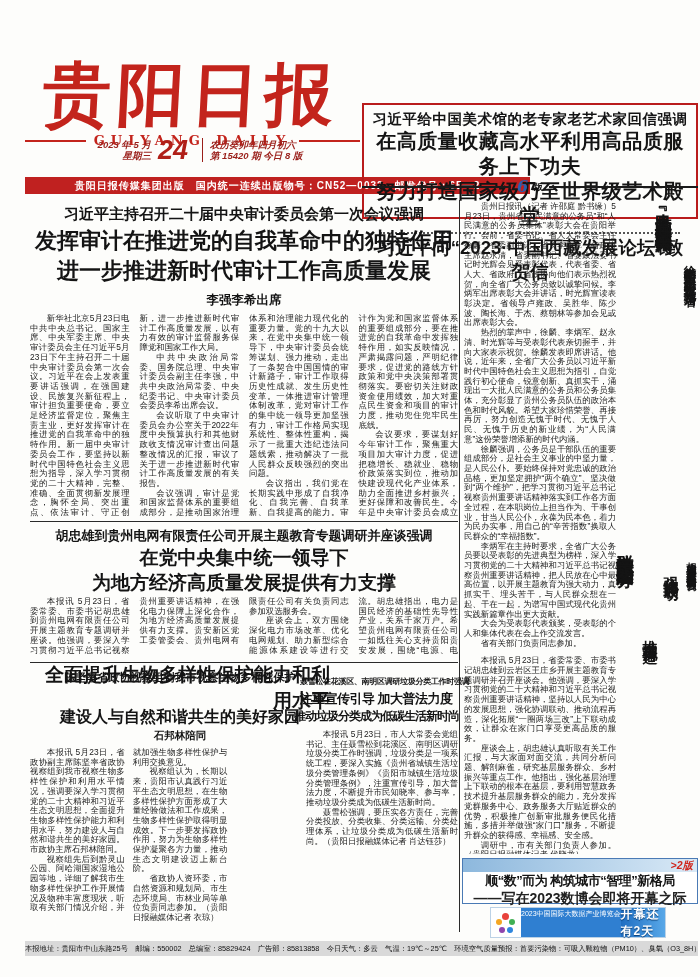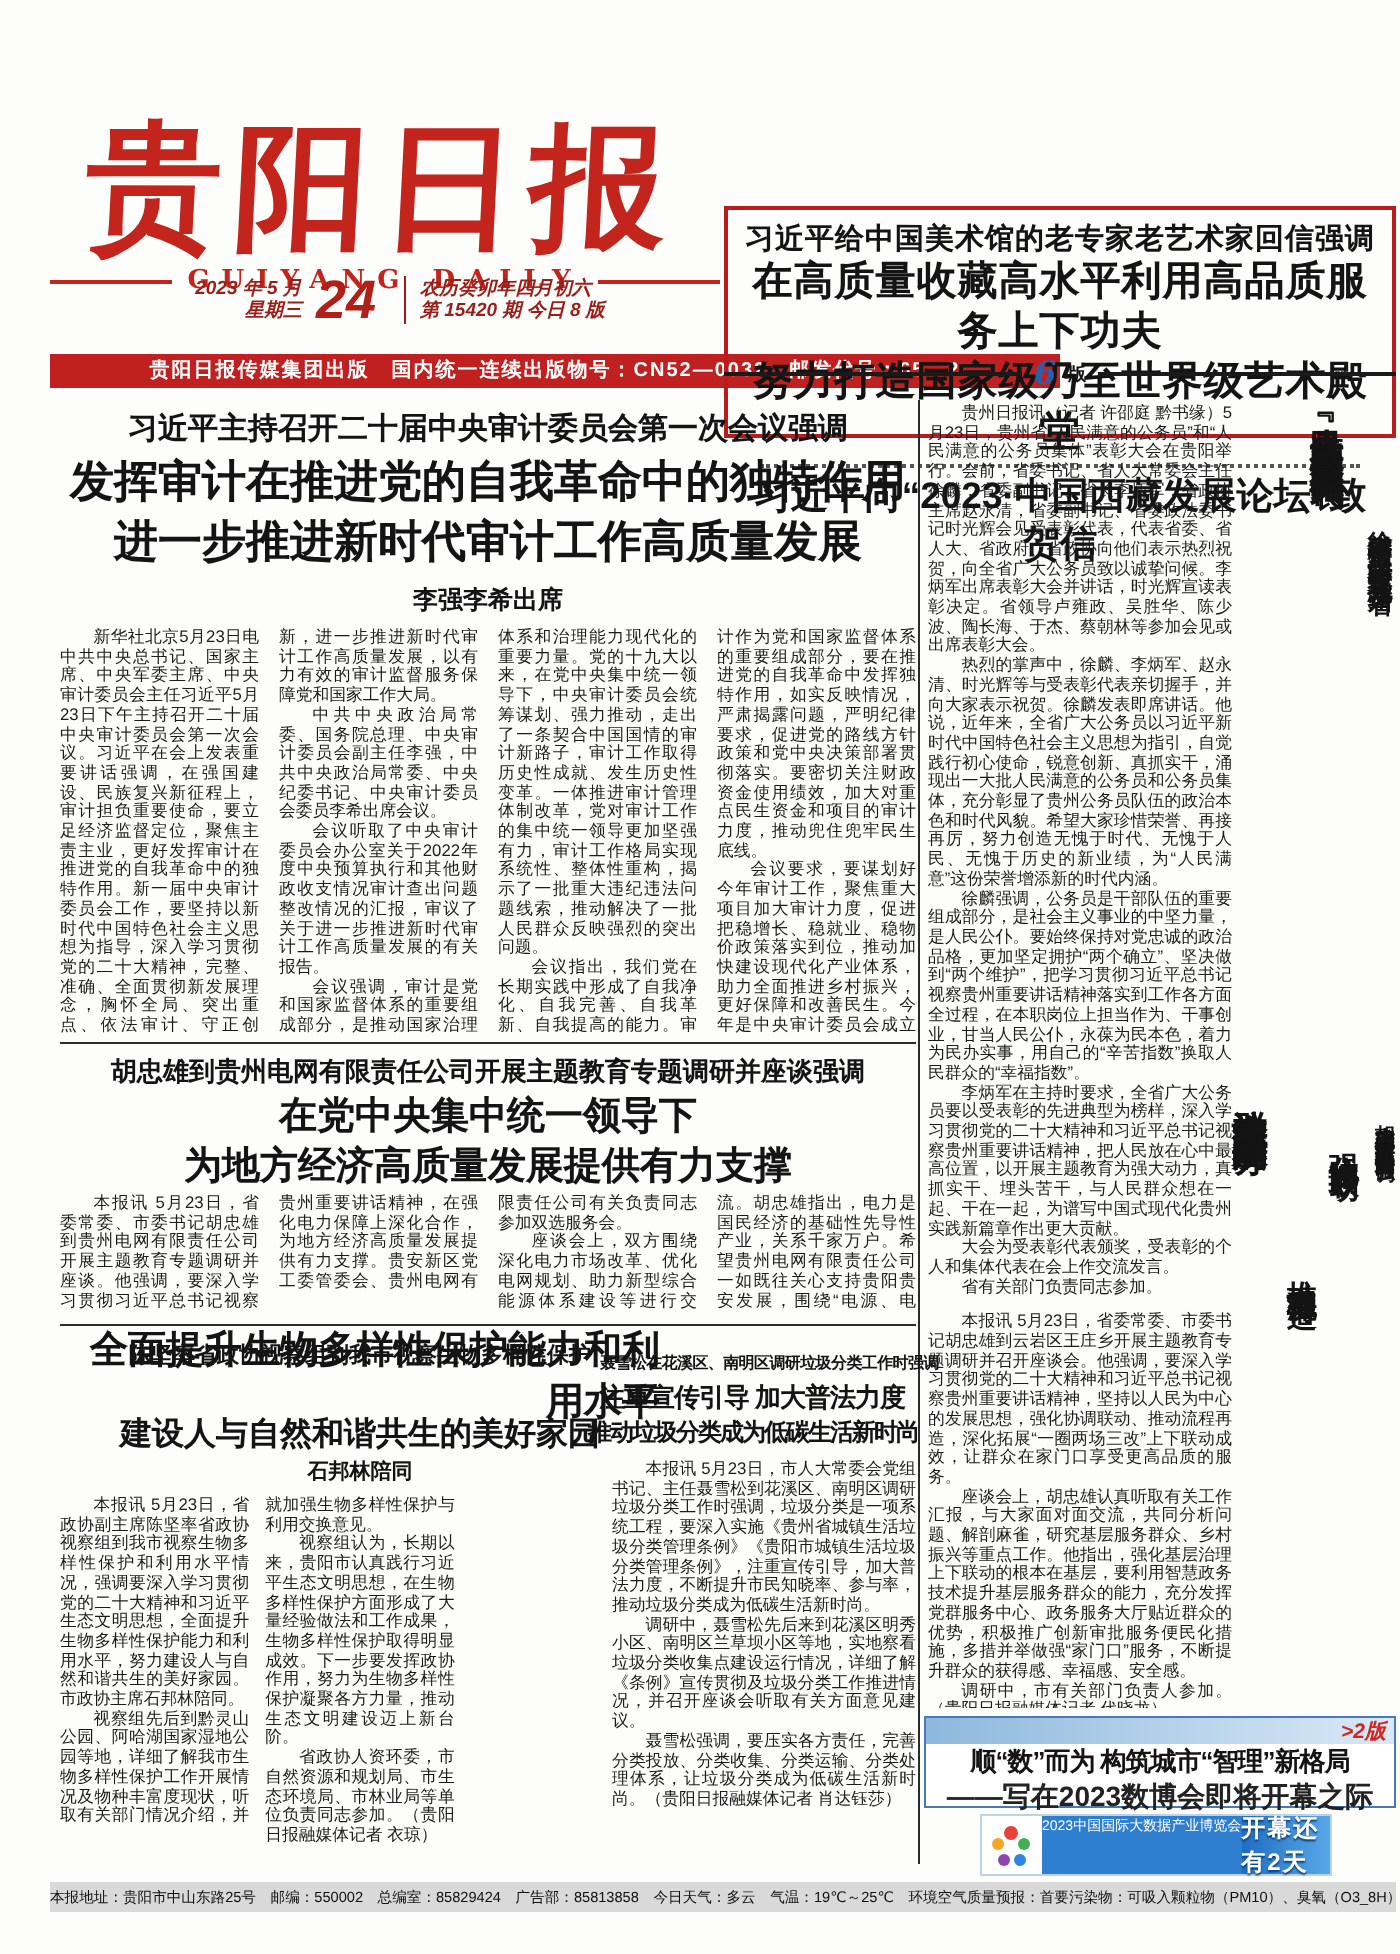--- a/index.html
+++ b/index.html
@@ -160,21 +160,20 @@
       <p class="para">视察组先后到黔灵山公园、阿哈湖国家湿地公园等地，详细了解我市生物多样性保护工作开展情况及物种丰富度现状，听取有关部门情况介绍，并就加强生物多样性保护与利用交换意见。</p>
       <p class="para">视察组认为，长期以来，贵阳市认真践行习近平生态文明思想，在生物多样性保护方面形成了大量经验做法和工作成果，生物多样性保护取得明显成效。下一步要发挥政协作用，努力为生物多样性保护凝聚各方力量，推动生态文明建设迈上新台阶。</p>
       <p class="para">省政协人资环委，市自然资源和规划局、市生态环境局、市林业局等单位负责同志参加。（贵阳日报融媒体记者 衣琼）</p>
     </div>
 
   <div class="abs bm-kicker">聂雪松在花溪区、南明区调研垃圾分类工作时强调</div>
   <div class="abs bm-t1">注重宣传引导  加大普法力度</div>
   <div class="abs bm-t2">推动垃圾分类成为低碳生活新时尚</div>
   <div class="abs bm-body">
       <p class="para">本报讯  5月23日，市人大常委会党组书记、主任聂雪松到花溪区、南明区调研垃圾分类工作时强调，垃圾分类是一项系统工程，要深入实施《贵州省城镇生活垃圾分类管理条例》《贵阳市城镇生活垃圾分类管理条例》，注重宣传引导，加大普法力度，不断提升市民知晓率、参与率，推动垃圾分类成为低碳生活新时尚。</p>
-      <p class="para">调研中，聂雪松先后来到花溪区明秀小区、南明区兰草坝小区等地，实地察看垃圾分类收集点建设运行情况，详细了解《条例》宣传贯彻及垃圾分类工作推进情况，并召开座谈会听取有关方面意见建议。</p>
       <p class="para">聂雪松强调，要压实各方责任，完善分类投放、分类收集、分类运输、分类处理体系，让垃圾分类成为低碳生活新时尚。（贵阳日报融媒体记者 肖达钰莎）</p>
     </div>
 
   <div class="abs right-col">
     <div>
         <p class="para">贵州日报讯（记者 许邵庭 黔书缘）5月23日，贵州省“人民满意的公务员”和“人民满意的公务员集体”表彰大会在贵阳举行。会前，省委书记、省人大常委会主任徐麟，省委副书记、省长李炳军，省政协主席赵永清，省委副书记、省委政法委书记时光辉会见受表彰代表，代表省委、省人大、省政府、省政协向他们表示热烈祝贺，向全省广大公务员致以诚挚问候。李炳军出席表彰大会并讲话，时光辉宣读表彰决定。省领导卢雍政、吴胜华、陈少波、陶长海、于杰、蔡朝林等参加会见或出席表彰大会。</p>
         <p class="para">热烈的掌声中，徐麟、李炳军、赵永清、时光辉等与受表彰代表亲切握手，并向大家表示祝贺。徐麟发表即席讲话。他说，近年来，全省广大公务员以习近平新时代中国特色社会主义思想为指引，自觉践行初心使命，锐意创新、真抓实干，涌现出一大批人民满意的公务员和公务员集体，充分彰显了贵州公务员队伍的政治本色和时代风貌。希望大家珍惜荣誉、再接再厉，努力创造无愧于时代、无愧于人民、无愧于历史的新业绩，为“人民满意”这份荣誉增添新的时代内涵。</p>
         <p class="para">徐麟强调，公务员是干部队伍的重要组成部分，是社会主义事业的中坚力量，是人民公仆。要始终保持对党忠诚的政治品格，更加坚定拥护“两个确立”、坚决做到“两个维护”，把学习贯彻习近平总书记视察贵州重要讲话精神落实到工作各方面全过程，在本职岗位上担当作为、干事创业，甘当人民公仆，永葆为民本色，着力为民办实事，用自己的“辛苦指数”换取人民群众的“幸福指数”。</p>
         <p class="para">李炳军在主持时要求，全省广大公务员要以受表彰的先进典型为榜样，深入学习贯彻党的二十大精神和习近平总书记视察贵州重要讲话精神，把人民放在心中最高位置，以开展主题教育为强大动力，真抓实干、埋头苦干，与人民群众想在一起、干在一起，为谱写中国式现代化贵州实践新篇章作出更大贡献。</p>
         <p class="para">大会为受表彰代表颁奖，受表彰的个人和集体代表在会上作交流发言。</p>

